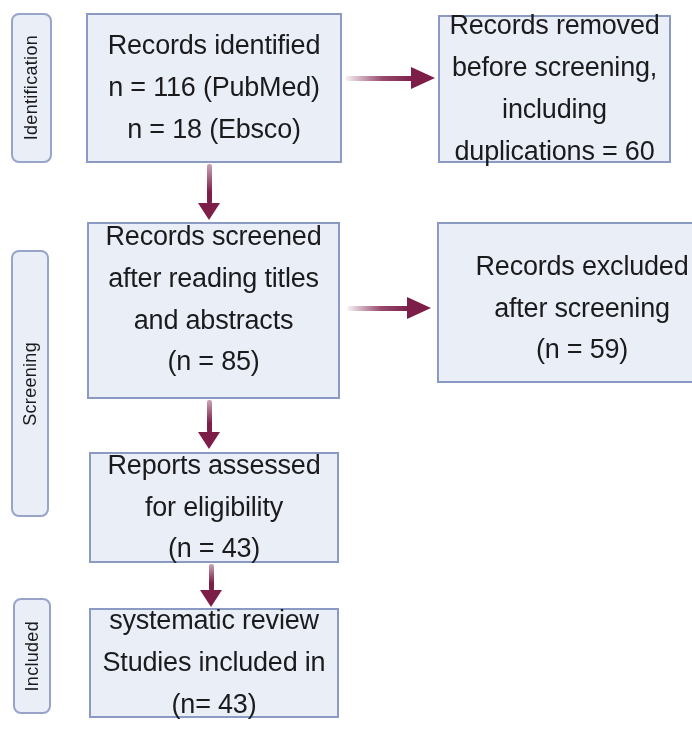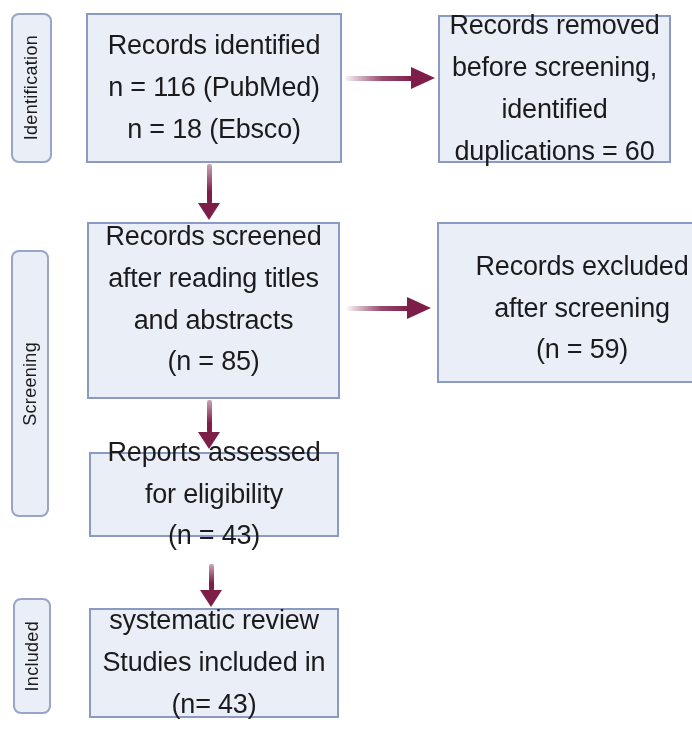--- a/index.html
+++ b/index.html
@@ -25,21 +25,21 @@
     align-items: center;
     text-align: right;
     font-size: 27px;
     line-height: 1.55;
     letter-spacing: -0.2px;
   }
   #box-identified { left: 86px;  top: 13px;  width: 256px; height: 150px; }
   #box-removed    { left: 438px; top: 15px;  width: 233px; height: 148px; }
   #box-screened   { left: 87px;  top: 222px; width: 253px; height: 177px; padding-bottom: 22px; }
   #box-excluded   { left: 437px; top: 222px; width: 290px; height: 161px; padding-top: 12px; }
-  #box-assessed   { left: 89px;  top: 452px; width: 250px; height: 85px; }
+  #box-assessed   { left: 89px;  top: 452px; width: 250px; height: 111px; }
   #box-included   { left: 89px;  top: 608px; width: 250px; height: 110px; }
 
   
   .stage {
     position: absolute;
     background: #e9eef7;
     border: 2px solid #98a5c9;
     border-radius: 8px;
     box-sizing: border-box;
     display: flex;
@@ -108,21 +108,21 @@
   </div>
 
   <div class="box" id="box-identified">
     <div>Records identified</div>
     <div>n = 116 (PubMed)</div>
     <div>n = 18 (Ebsco)</div>
   </div>
   <div class="box" id="box-removed">
     <div>Records removed</div>
     <div>before screening,</div>
-    <div>identified</div>
+    <div>including</div>
     <div>duplications = 60</div>
   </div>
 
   <div class="box" id="box-screened">
     <div>Records screened</div>
     <div>after reading titles</div>
     <div>and abstracts</div>
     <div>(n = 85)</div>
   </div>
   <div class="box" id="box-excluded">

